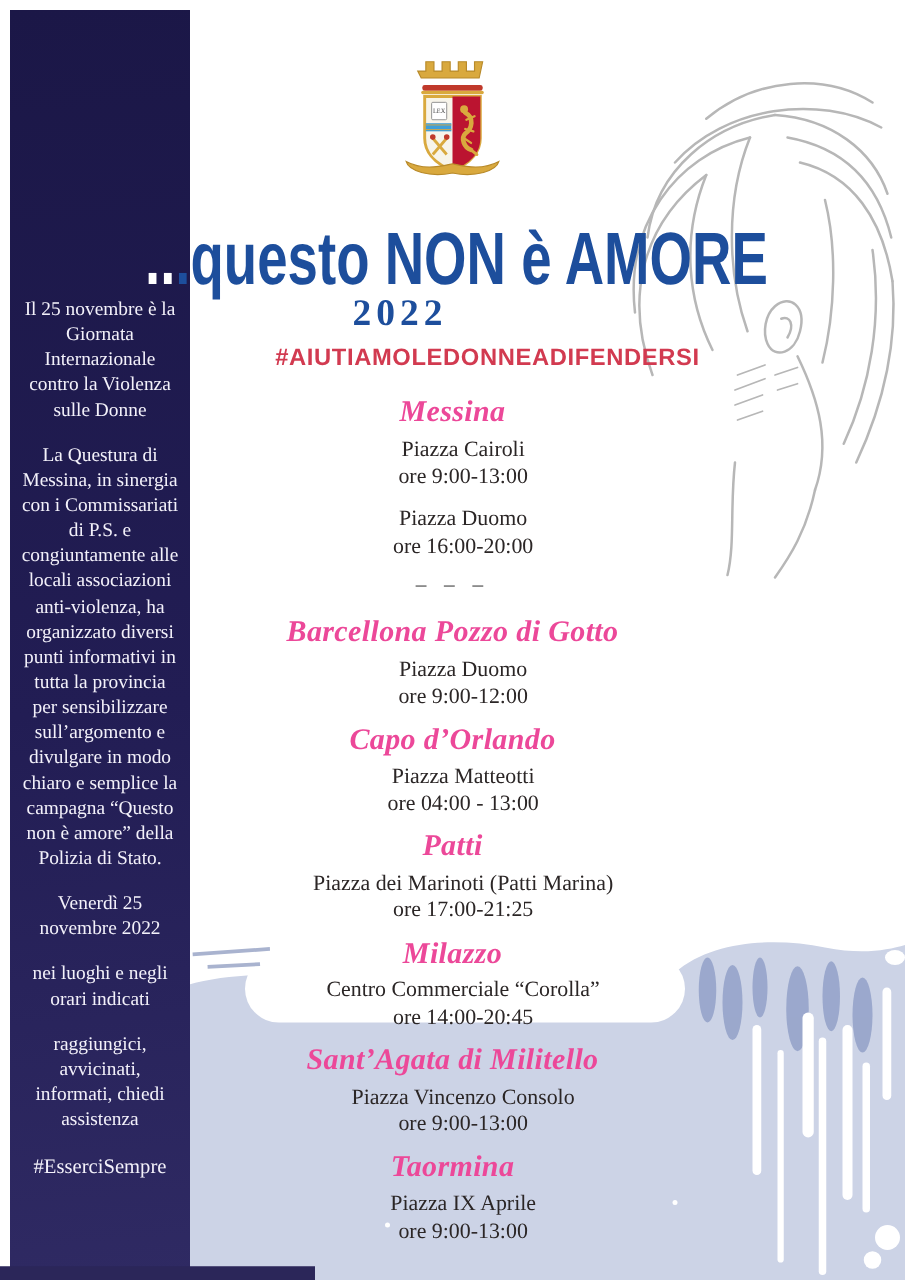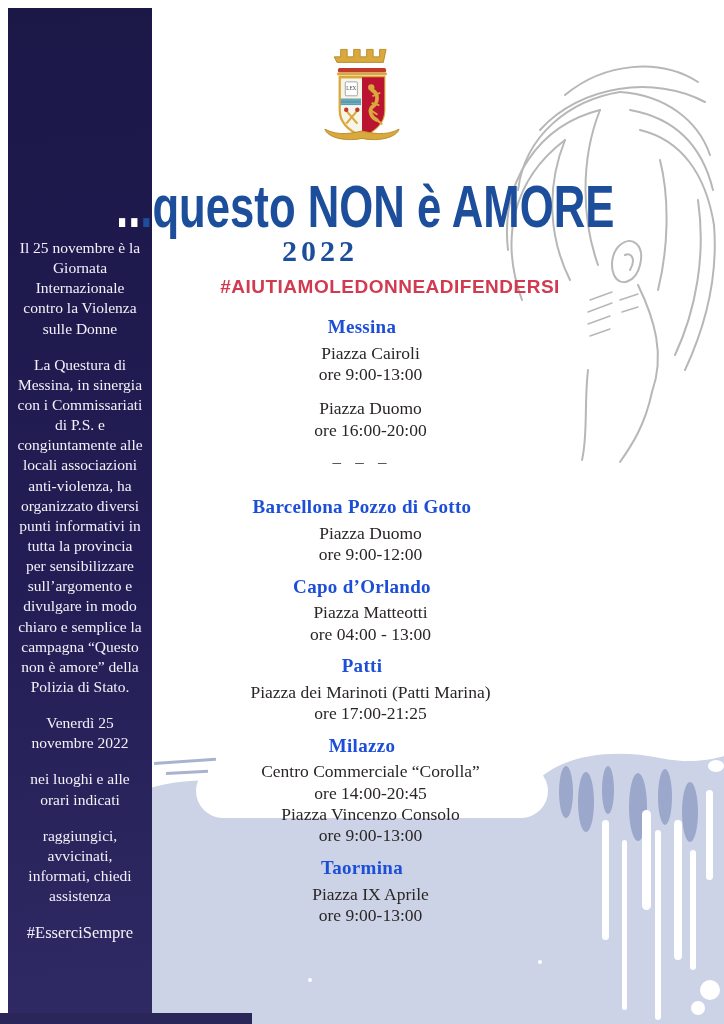--- a/index.html
+++ b/index.html
@@ -45,29 +45,29 @@
     position:absolute;left:0;top:276px;width:724px;text-align:center;z-index:3;
     font-family:"Liberation Sans", sans-serif;font-weight:bold;
     color:#d23a50;font-size:19px;letter-spacing:0.5px;padding-left:28px;
   }
   
   .events{
     position:absolute;left:0;top:306px;width:724px;z-index:3;text-align:center;
     color:#2b2626;
   }
   .event h2{
-    margin:10px 0 4px 0;font-size:19px;line-height:1.2;color:#1d4ed8;
-    font-weight:bold;letter-spacing:0.3px;
+    margin:10px 0 4px 0;font-size:24px;line-height:1.2;color:#ec4899;
+    font-weight:bold;letter-spacing:0.3px;font-style:italic;
   }
   .slot{font-size:17.5px;line-height:1.22;padding-left:17px;}
   .slot + .slot{margin-top:13px;}
   .separator{
     margin-top:11px;font-size:17px;letter-spacing:5px;color:#3a3a3a;
   }
-  .event-gap{margin-top:24px;}
+  .event-gap{margin-top:14px;}
 </style>
 </head>
 <body>
 
 <div class="canvas">
 
   <svg class="wash-svg" width="574" height="274" viewBox="0 0 574 274">
     <path d="M0,38 C40,26 90,30 140,34 C220,40 300,36 380,28 C440,22 520,18 574,24 L574,274 L0,274 Z" fill="#ccd3e6"></path>
     <path d="M390,28 C420,2 470,0 510,8 C540,14 560,10 574,6 L574,60 L390,60 Z" fill="#ccd3e6"></path>
     <rect x="46" y="14" width="352" height="54" rx="27" fill="#ffffff"></rect>
@@ -127,21 +127,21 @@
         <path d="M120,296 l20,-7"></path>
       <path d="M150,260 l18,-6"></path>
         <path d="M152,272 l16,-5"></path>
     </g>
   </svg>
 
   <aside class="sidebar">
     <p>Il 25 novembre è la Giornata Internazionale contro la Violenza sulle Donne</p>
     <p>La Questura di Messina, in sinergia con i Commissariati di P.S. e congiuntamente alle locali associazioni anti-violenza, ha organizzato diversi punti informativi in tutta la provincia per sensibilizzare sull’argomento e divulgare in modo chiaro e semplice la campagna “Questo non è amore” della Polizia di Stato.</p>
     <p>Venerdì 25 novembre 2022</p>
-    <p>nei luoghi e alle orari indicati</p>
+    <p>nei luoghi e negli orari indicati</p>
     <p>raggiungici, avvicinati, informati, chiedi assistenza</p>
     <p class="side-hash">#EsserciSempre</p>
   </aside>
 
   <div class="bottom-bar"></div>
 
   <svg class="crest" width="100" height="102" viewBox="0 0 100 110">
 
     <g>
       <path d="M20,16 h7 v-8 h7 v8 h7 v-8 h7 v8 h7 v-8 h7 v8 h7 v-8 h7 l-3,14 H23 Z" fill="#d9a93e" stroke="#b88a2a" stroke-width="1"></path>
@@ -223,20 +223,21 @@
 
     <section class="event">
       <h2>Milazzo</h2>
       <div class="slot">
         <div>Centro Commerciale “Corolla”</div>
         <div>ore 14:00-20:45</div>
       </div>
     </section>
 
     <section class="event">
+      <h2>Sant’Agata di Militello</h2>
       <div class="slot">
         <div>Piazza Vincenzo Consolo</div>
         <div>ore 9:00-13:00</div>
       </div>
     </section>
 
     <section class="event">
       <h2>Taormina</h2>
       <div class="slot">
         <div>Piazza IX Aprile</div>

